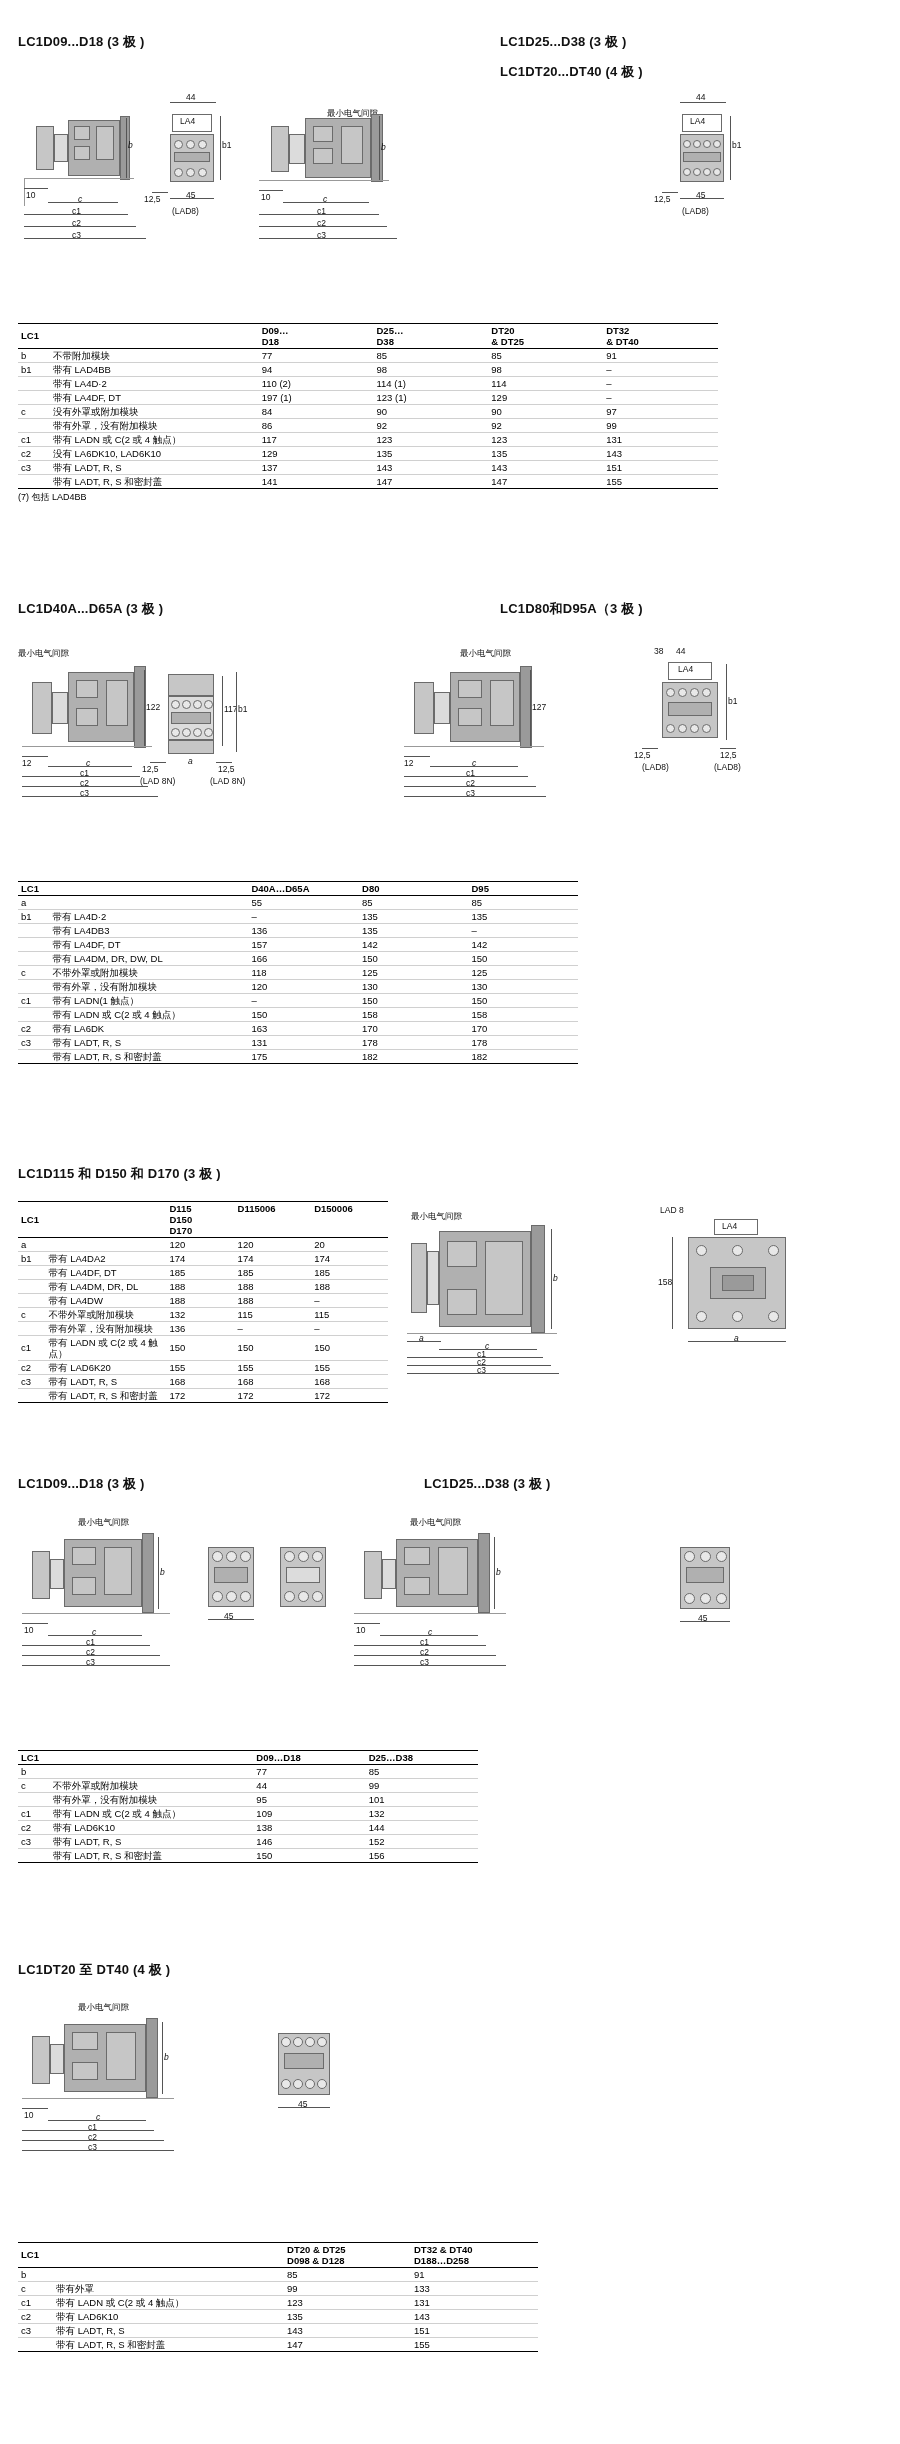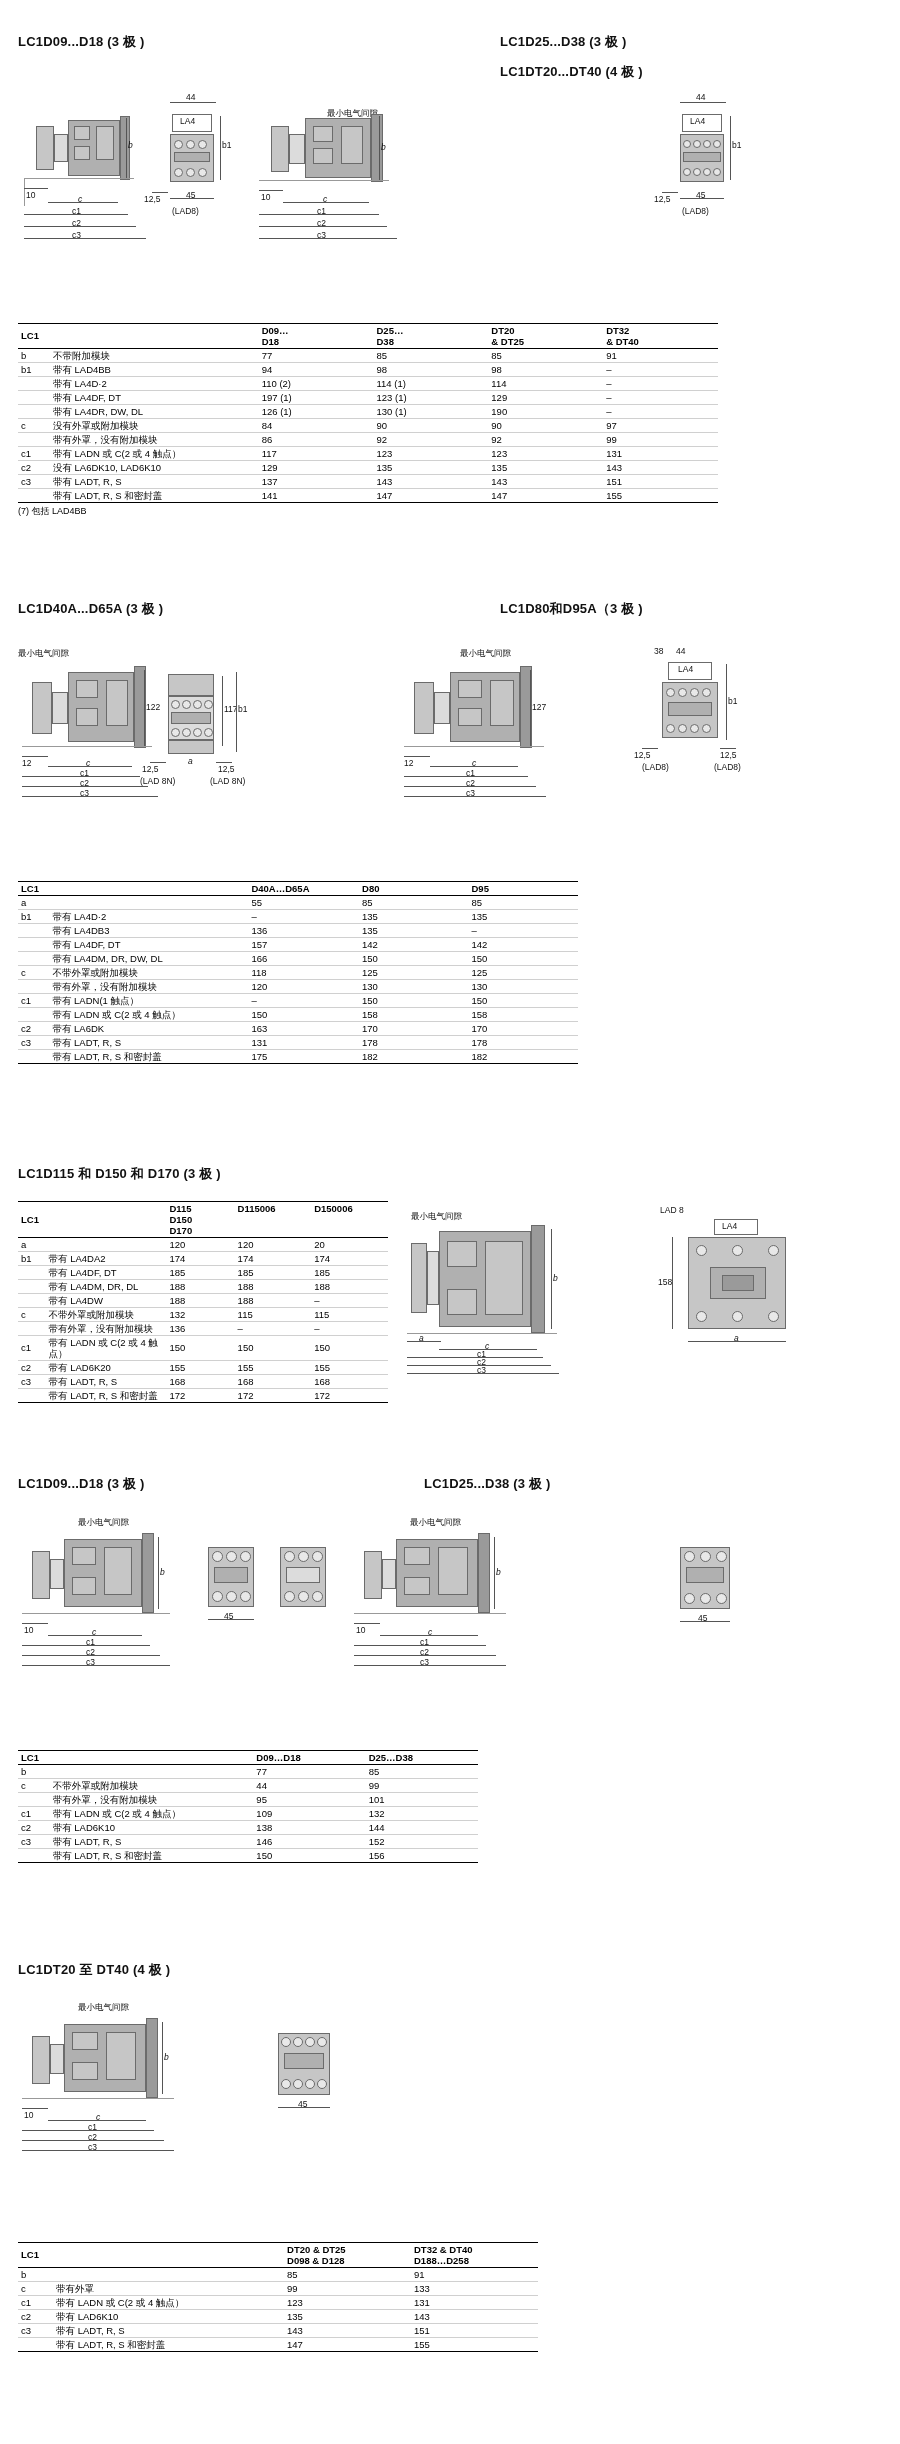--- a/index.html
+++ b/index.html
@@ -174,28 +174,20 @@
           </tr>
           <tr>
             <td class="c0"></td>
             <td class="c1">带有 LA4DF, DT</td>
             <td class="num">197 (1)</td>
             <td class="num">123 (1)</td>
             <td class="num">129</td>
             <td class="num">–</td>
           </tr>
           <tr>
-            <td class="c0"></td>
-            <td class="c1">带有 LA4DR, DW, DL</td>
-            <td class="num">126 (1)</td>
-            <td class="num">130 (1)</td>
-            <td class="num">190</td>
-            <td class="num">–</td>
-          </tr>
-          <tr>
             <td class="c0">c</td>
             <td class="c1">没有外罩或附加模块</td>
             <td class="num">84</td>
             <td class="num">90</td>
             <td class="num">90</td>
             <td class="num">97</td>
           </tr>
           <tr>
             <td class="c0"></td>
             <td class="c1">带有外罩，没有附加模块</td>

